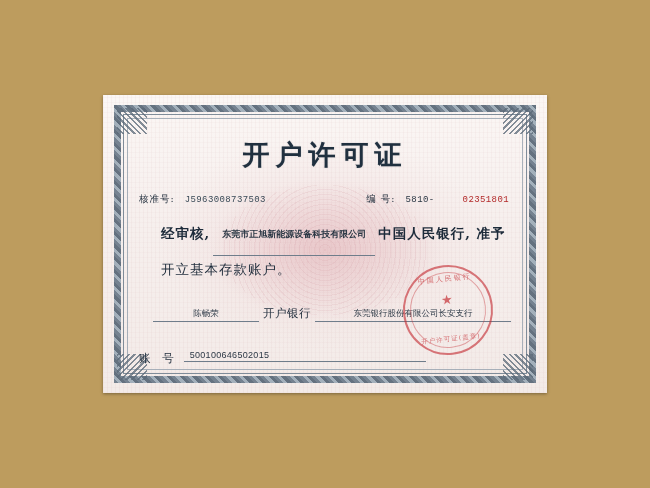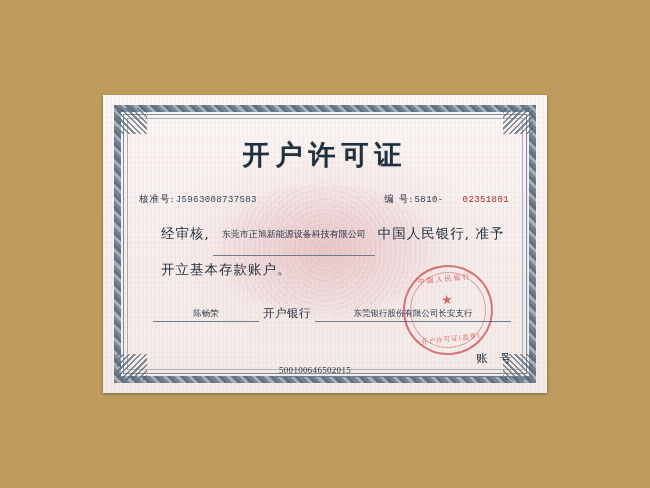--- a/index.html
+++ b/index.html
@@ -127,21 +127,21 @@
     display: flex;
     justify-content: space-between;
     align-items: flex-end;
     margin-top: 20px;
     font-size: 9px;
     color: #24313f;
   }
   .code-left, .code-right {
     display: flex;
     align-items: flex-end;
-    gap: 1px;
+    gap: 10px;
   }
   .code-left { margin-left: 4px; }
   .code-right { margin-right: 6px; }
   .code-label {
     font-family: "DejaVu Serif", "Liberation Serif", serif;
     font-size: 9.5px;
     letter-spacing: 1px;
   }
   .code-value {
     font-family: "Liberation Mono", monospace;
@@ -161,20 +161,21 @@
   .para {
     margin-top: 14px;
     font-family: "DejaVu Serif", "Liberation Serif", serif;
     font-size: 13.5px;
     line-height: 26px;
     letter-spacing: 1px;
     display: flex;
     align-items: baseline;
     flex-wrap: wrap;
     padding-left: 26px;
+    font-weight: bold;
   }
   .fill {
     font-size: 9px;
     font-family: "DejaVu Sans", sans-serif;
     letter-spacing: 0;
     color: #2b3845;
     border-bottom: 0.8px solid #6f7d8b;
     padding: 0 6px 8px 6px;
     margin: 0 3px;
     min-width: 150px;
@@ -208,31 +209,30 @@
     padding: 0 5px 1px 5px;
     margin: 12px 4px;
     text-align: center;
     transform: translateY(-1px);
   }
   .f-rep  { min-width: 96px; }
   .f-bank { min-width: 150px; flex: 1; }
 
   .row-account {
     display: flex;
-    align-items: flex-end;
+    align-items: flex-start;
     margin-top: 16px;
     padding-left: 4px;
     font-family: "DejaVu Serif", "Liberation Serif", serif;
     font-size: 11.5px;
     letter-spacing: 4px;
-    flex-direction: column;
   }
   .acct-value {
     font-size: 9px;
-    font-family: Liberation Serif, serif;
+    font-family: Liberation Sans, sans-serif;
     letter-spacing: 0.3px;
     color: #2b3845;
     border-bottom: 0.8px solid #6f7d8b;
     margin-left: 6px;
     padding: 0 6px 1px 6px;
     min-width: 230px;
     transform: translateY(-1px);
   }
 
   

